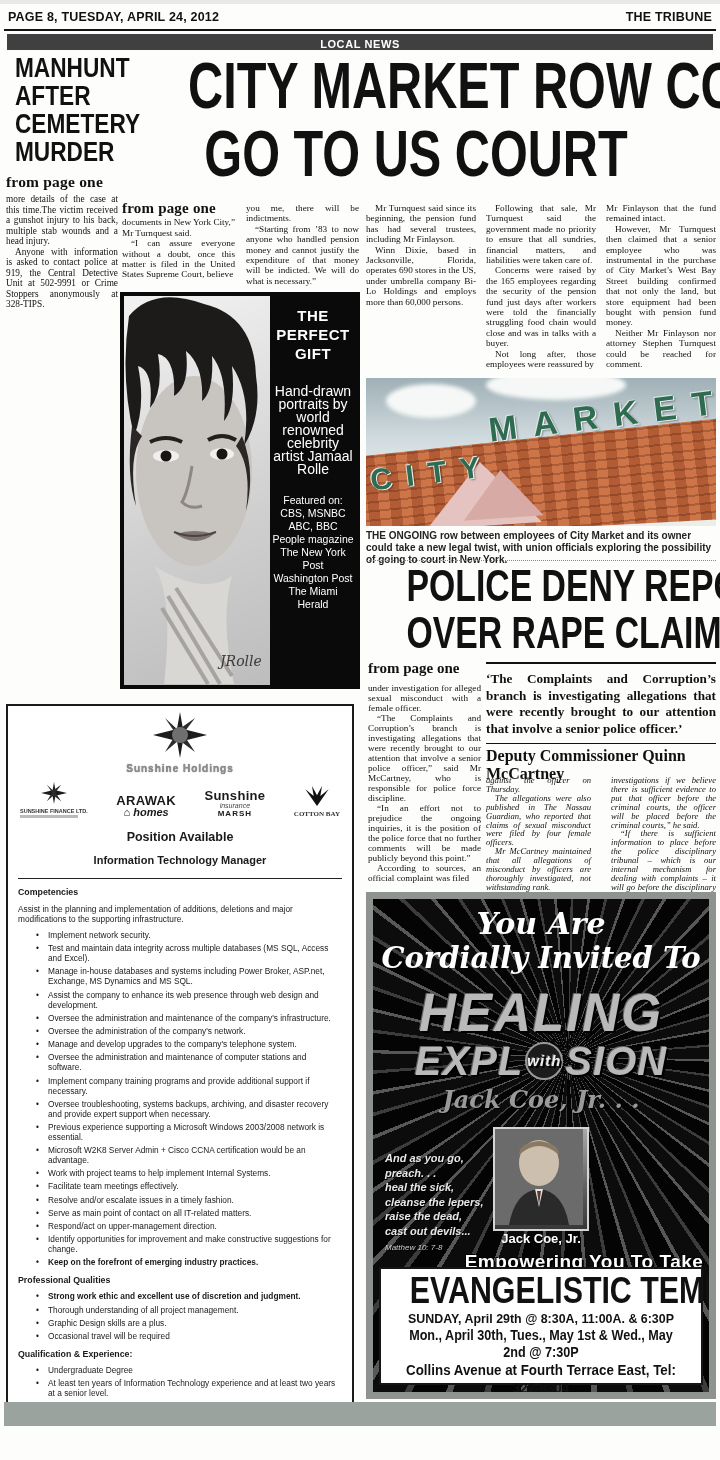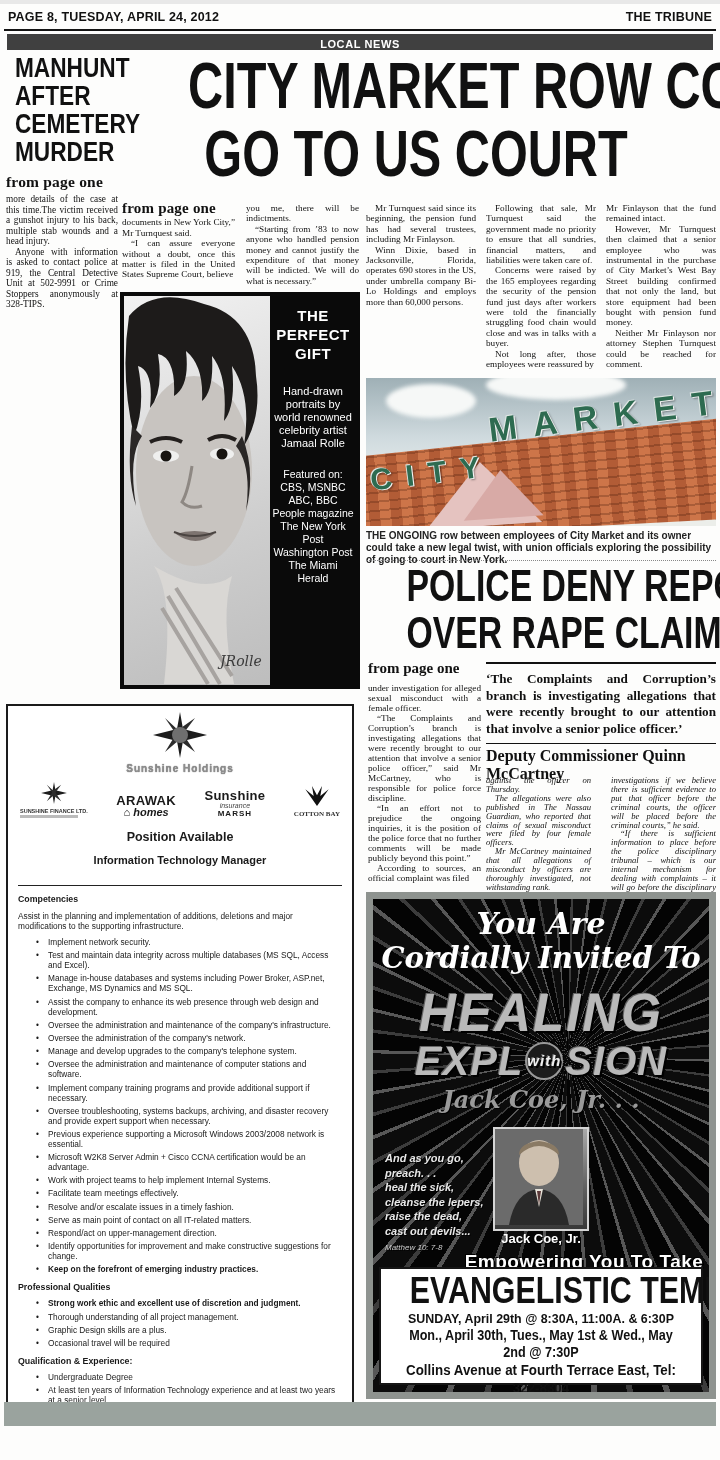--- a/index.html
+++ b/index.html
@@ -33,21 +33,21 @@
   .ncol{width:113px;font-size:9.2px;line-height:10.4px;text-align:justify;}
   .ncol p{margin:0;text-indent:9px;}
   .ncol p.cont{text-indent:0;}
   .cm-right .ncol{width:110px;}
   
   .gift{left:120px;top:288px;width:240px;height:397px;background:#0a0a0a;display:flex;padding:4px;box-sizing:border-box;}
   .gift .portrait{width:146px;height:100%;background:linear-gradient(160deg,#f2f2f2,#cfcfcf 60%,#bdbdbd);}
   .gift .panel{flex:1;color:#fff;text-align:center;font-family:"Liberation Sans",sans-serif;
     padding:10px 2px 4px;display:flex;flex-direction:column;}
   .gift .t{font-size:15px;line-height:19px;font-weight:bold;letter-spacing:.5px;}
-  .gift .hand{margin-top:22px;font-size:11px;line-height:13px;}
+  .gift .hand{margin-top:22px;font-size:14px;line-height:13px;}
   .gift .feat{margin-top:18px;font-size:10.5px;line-height:13px;}
   .gift .book{margin-top:auto;font-size:9.5px;line-height:12px;}
   .gift .book .c{font-weight:bold;font-size:11px;}
   .gift .book .n{font-weight:bold;font-size:12px;line-height:15px;}
   
   .photo{left:366px;top:374px;width:350px;height:148px;overflow:hidden;
     background:linear-gradient(180deg,#9fb0b6 0%,#cfdade 40%,#eef1f0 75%);}
   .cloud{position:absolute;background:#f6f8f7;border-radius:50%;filter:blur(2px);}
   .roof{position:absolute;left:-20px;top:58px;width:420px;height:120px;transform:rotate(-6deg);
     background:
@@ -91,21 +91,21 @@
   .logo-row{display:flex;justify-content:space-between;align-items:flex-end;margin-top:8px;padding:0 2px;}
   .lg{text-align:center;}
   .lg .big{font-weight:bold;font-size:13px;letter-spacing:.3px;}
   .lg .tiny{font-size:5.5px;font-weight:bold;color:#333;}
   .lg .bar{height:3px;background:#bbb;margin-top:1px;}
   .lg .homes{font-style:italic;font-weight:bold;font-size:11px;margin-top:-2px;}
   .lg .script{font-style:italic;font-size:7px;color:#444;margin-top:-1px;}
   .lg .marsh{font-weight:bold;font-size:8px;letter-spacing:1px;}
   .job .pos{font-weight:bold;font-size:12.5px;text-align:center;margin-top:12px;}
   .job .postitle{font-weight:bold;font-size:11px;text-align:center;margin-top:10px;
-    padding-bottom:19px;border-bottom:1.5px solid #222;}
+    padding-bottom:12px;border-bottom:1.5px solid #222;}
   .job h4{font-size:8.8px;margin:8px 0 0;}
   .job .intro{font-size:8.3px;margin-top:7px;line-height:10px;}
   .job ul{margin:6px 0 0;padding-left:30px;list-style:none;}
   .job li{font-size:8.3px;line-height:10px;margin-bottom:3.2px;position:relative;}
   .job li::before{content:"•";position:absolute;left:-12px;}
   .job li.b{font-weight:bold;}
   
   .heal{left:366px;top:888px;width:350px;height:507px;border:7px solid #8e938f;box-sizing:border-box;
     background:
      repeating-conic-gradient(from 8deg at 58% 32%,#040404 0deg 5deg,#3c3c3c 5deg 6deg,#0c0c0c 6deg 11deg,#575757 11deg 12deg);

